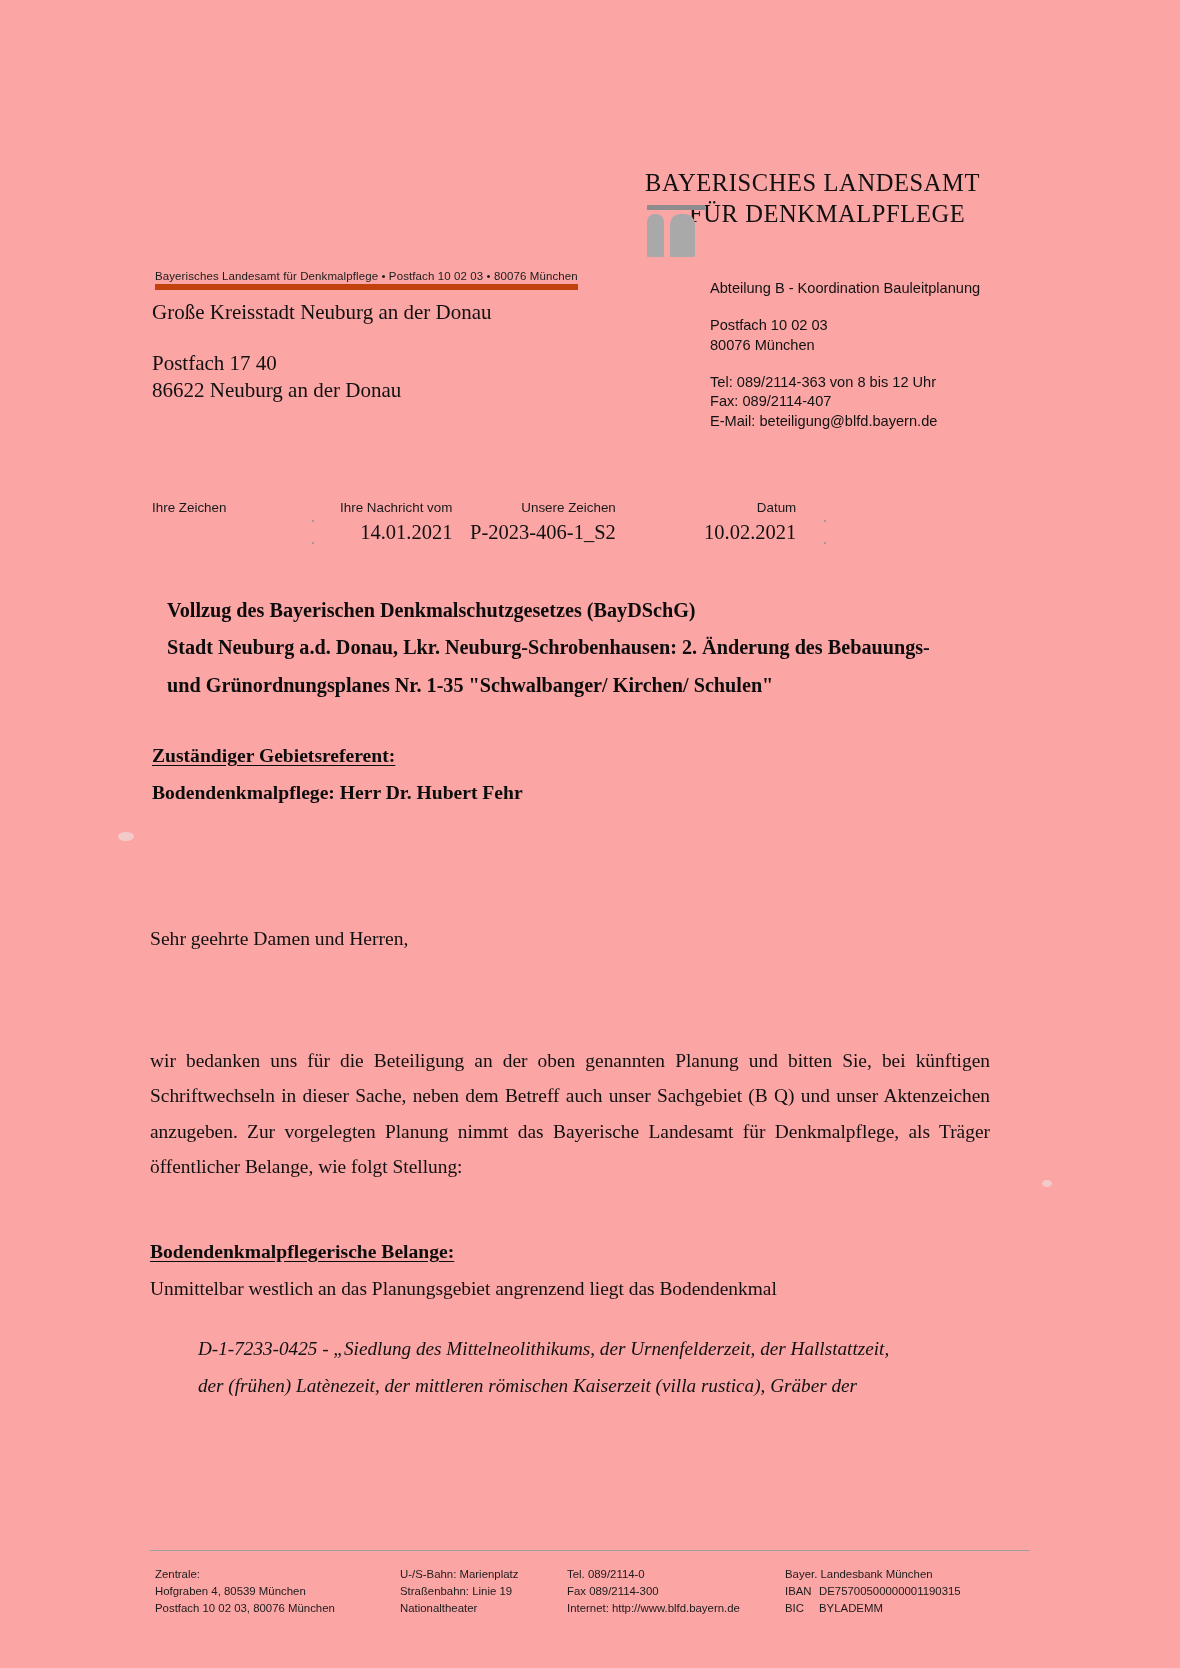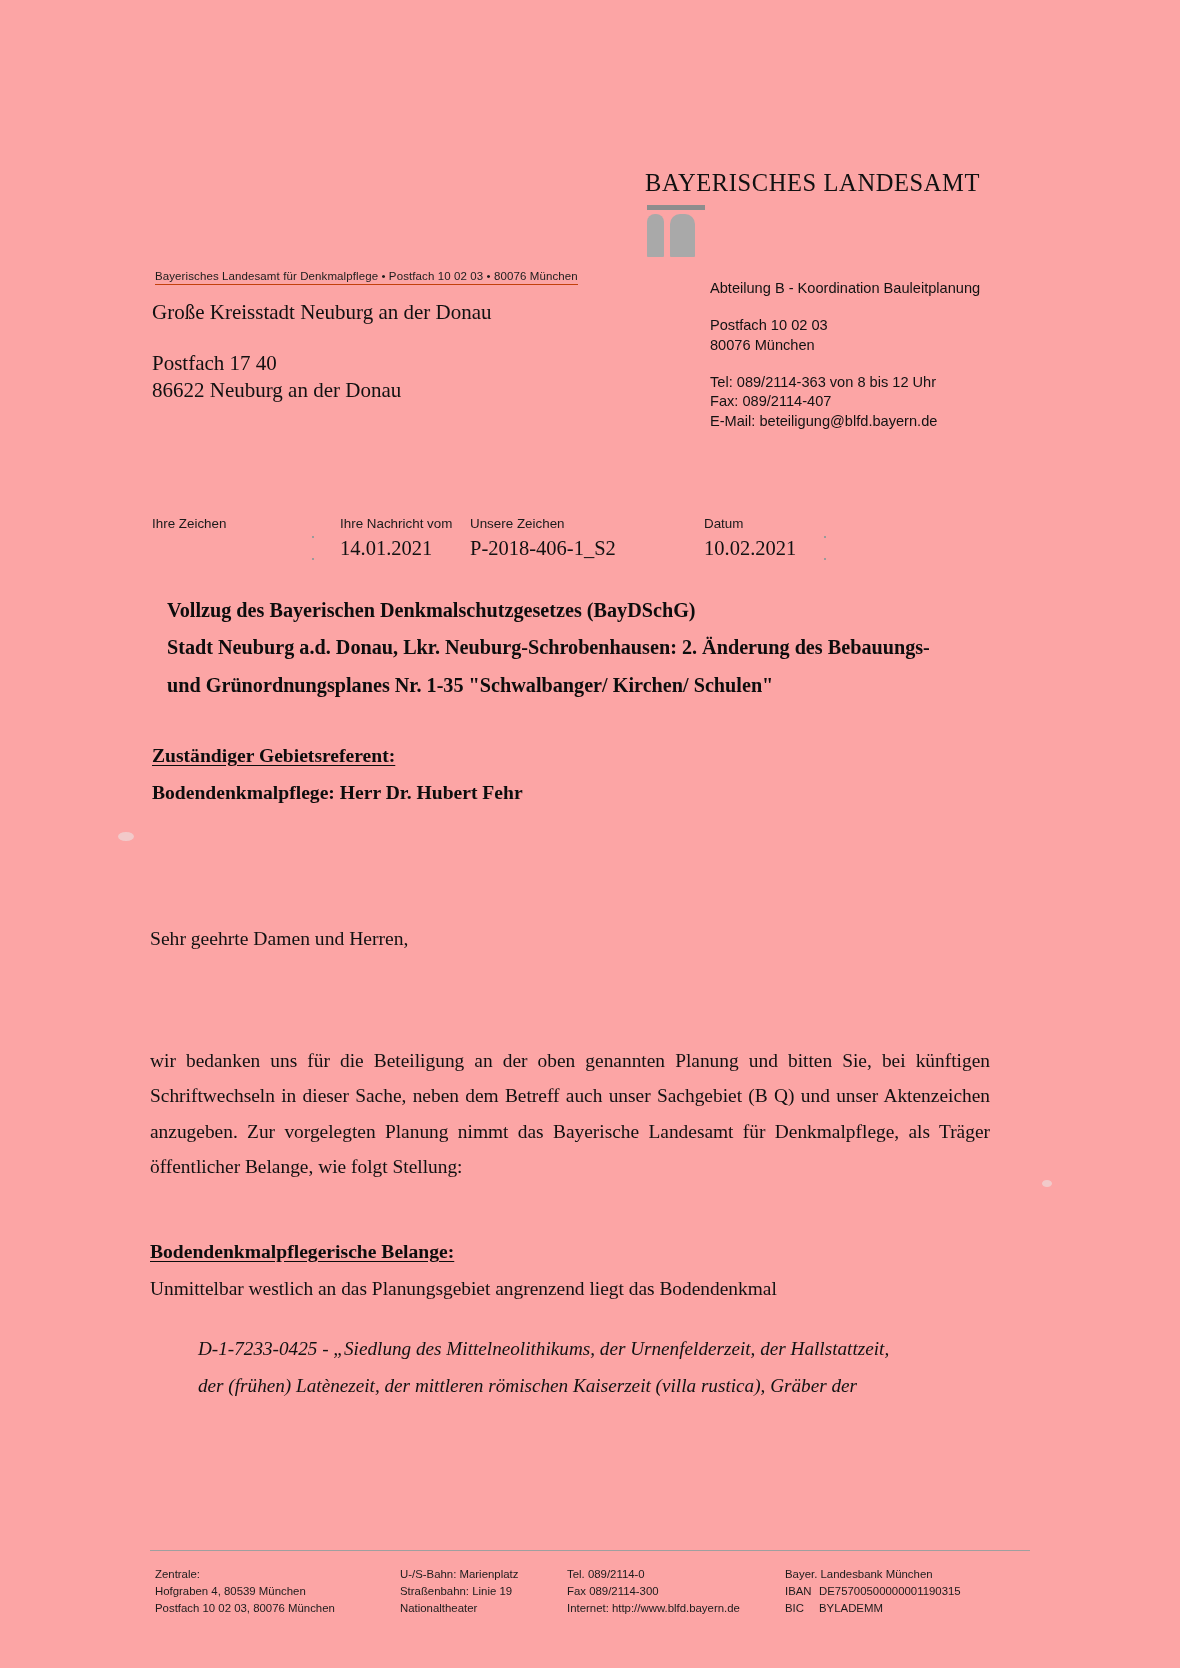--- a/index.html
+++ b/index.html
@@ -75,21 +75,21 @@
 
   
   .sender-line {
     position: absolute;
     left: 155px;
     top: 270px;
     font-family: "Liberation Sans", sans-serif;
     font-size: 11.5px;
     letter-spacing: 0.1px;
     color: #1b1b1b;
-    border-bottom: 1px solid #c2410c;
+    border-bottom: 6px solid #c2410c;
     padding-bottom: 2px;
     white-space: nowrap;
   }
   .recipient {
     position: absolute;
     left: 152px;
     top: 302px;
     font-size: 21px;
     line-height: 1.0;
     color: #111;
@@ -109,23 +109,24 @@
     color: #121212;
     white-space: nowrap;
   }
   .contact .grp { margin-bottom: 17px; }
   .contact .grp:last-child { margin-bottom: 4px; }
 
   
   .refrow {
     position: absolute;
     left: 152px;
-    top: 516px;
+    top: 500px;
     width: 760px;
     height: 60px;
+    text-align: right;
   }
   .ref-col { position: absolute; top: 0; }
   .ref-label {
     font-family: "Liberation Sans", sans-serif;
     font-size: 13.4px;
     color: #1a1a1a;
     white-space: nowrap;
   }
   .ref-value {
     font-family: "Liberation Serif", serif;
@@ -253,20 +254,21 @@
     opacity: 0.55;
   }
 </style>
 </head>
 <body>
 
 <div class="page">
 
   <div class="letterhead">
     <div class="lh-title">BAYERISCHES LANDESAMT</div>
+    <div class="lh-title lh-line2">FÜR DENKMALPFLEGE</div>
   </div>
 
   <div class="logo">
     <div class="bar"></div>
     <div class="stone-a"></div>
     <div class="stone-b"></div>
   </div>
 
   <div class="sender-line">Bayerisches Landesamt für Denkmalpflege • Postfach 10 02 03 • 80076 München</div>
 
@@ -293,21 +295,21 @@
     <div class="ref-col ref-c1">
       <div class="ref-label">Ihre Zeichen</div>
       <div class="ref-value"></div>
     </div>
     <div class="ref-col ref-c2">
       <div class="ref-label">Ihre Nachricht vom</div>
       <div class="ref-value">14.01.2021</div>
     </div>
     <div class="ref-col ref-c3">
       <div class="ref-label">Unsere Zeichen</div>
-      <div class="ref-value">P-2018-406-1_S2</div>
+      <div class="ref-value">P-2023-406-1_S2</div>
     </div>
     <div class="ref-col ref-c4">
       <div class="ref-label">Datum</div>
       <div class="ref-value">10.02.2021</div>
     </div>
     <span class="dot-a"></span>
     <span class="dot-b"></span>
     <span class="dot-c"></span>
     <span class="dot-d"></span>
   </div>

